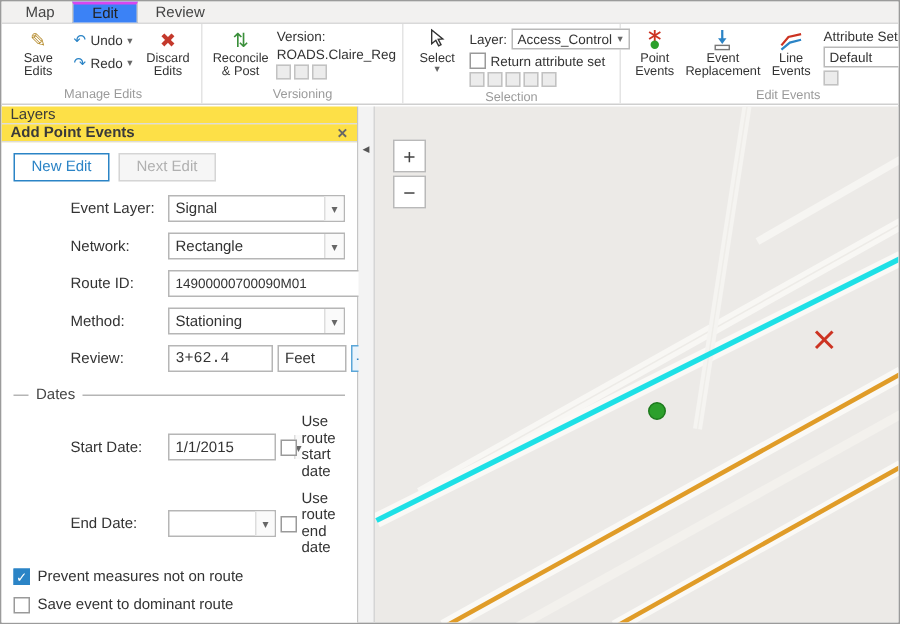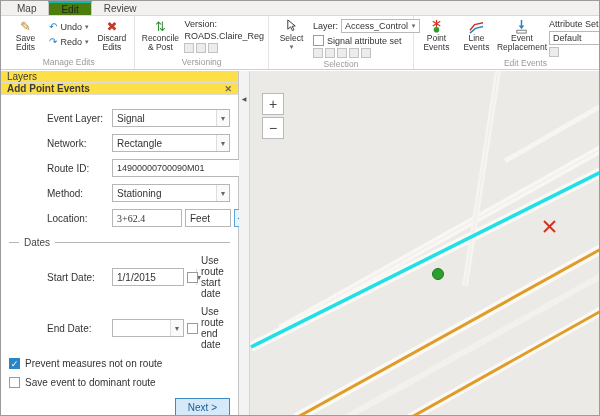--- a/index.html
+++ b/index.html
@@ -2,21 +2,21 @@
 <html><head>
 <meta charset="utf-8">
 <style>
   * { margin:0; padding:0; box-sizing:border-box; }
   body { font-family:"Liberation Sans", sans-serif; background:#ddd; }
   .app { position:relative; width:600px; height:416px; background:#fff; border:1px solid #9b9b9b; overflow:hidden; font-size:10px; color:#333; }
 
   
   .tabstrip { display:flex; height:15px; background:#f2f1f0; border-bottom:1px solid #d9d9d9; padding-left:4px; }
   .tab { padding:1px 12px 0; font-size:10px; color:#444; display:flex; align-items:center; cursor:default; }
-  .tab.active { background:#4d7c0f; border:1px solid #c9c9c9; border-bottom:none; border-top:2px solid #14b8a6; color:#222;padding-left:12px; }
+  .tab.active { background:#3b82f6; border:1px solid #c9c9c9; border-bottom:none; border-top:2px solid #d946ef; color:#222;padding-left:12px; }
 
   
   .ribbon { display:flex; height:54px; background:#fff; border-bottom:1px solid #cfcfcf; padding-left:2px; }
   .group { display:flex; flex-direction:column; border-right:1px solid #e4e4e4; padding:2px 4px 0; }
   .gcontent { flex:1; display:flex; gap:3px; align-items:flex-start; }
   .glabel { text-align:center; font-size:8.5px; color:#9a9a9a; padding:1px 2px 2px; }
   .bigbtn { display:flex; flex-direction:column; align-items:center; width:37px; font-size:8.5px; line-height:1.05; text-align:center; padding:1px 1px; color:#333; }
   .bigbtn .ic { font-size:13px; height:15px; line-height:15px; }
   .smallcol { display:flex; flex-direction:column; gap:2px; padding-top:2px; }
   .smallbtn { display:flex; align-items:center; gap:3px; font-size:9px; color:#333; padding:0 2px; height:13px; }
@@ -39,21 +39,21 @@
   .pane-body { flex:1; padding:7px 8px; background:#fff; }
 
   .btnrow { display:flex; gap:6px; margin-bottom:9px; }
   .btn-blue { border:1px solid #2b84c6; color:#2b84c6; background:#fff; font-size:10px; padding:3px 11px; }
   .btn-dis { border:1px solid #d5d5d5; color:#b0b0b0; background:#f6f6f6; font-size:10px; padding:3px 11px; }
 
   .frow { display:flex; align-items:center; margin-top:7px; gap:3px;padding-left:38px; }
   .flabel { width:62px; flex:none; font-size:10px; color:#333; }
   .dd { display:flex; align-items:center; height:18px; border:1px solid #b6b6b6; background:#fff; font-size:10px; color:#333; padding-left:4px; flex:1;gap:40px; }
   .dd .arrow { margin-left:auto; width:13px; align-self:stretch; display:flex; align-items:center; justify-content:center; font-size:8px; color:#666; border-left:1px solid #ddd; background:#fafafa; }
-  .txt { height:18px; border:1px solid #b6b6b6; font-size:10px; padding:0 4px; font-family:Liberation Serif, serif; color:#333; }
+  .txt { height:18px; border:1px solid #b6b6b6; font-size:10px; padding:0 4px; font-family:Liberation Mono, monospace; color:#333; }
   .icbtn { width:18px; height:18px; display:inline-flex; align-items:center; justify-content:center; flex:none; }
   .icbtn.active { border:1px solid #5aa6d8; background:#e9f3fb; }
 
   .sect { display:flex; align-items:center; gap:5px; margin:10px 0 0; color:#444; font-size:10px; }
   .sect::before { content:""; width:10px; height:1px; background:#b5b5b5; }
   .sect::after { content:""; flex:1; height:1px; background:#b5b5b5; }
 
   .cb { width:11px; height:11px; flex:none; border:1px solid #9a9a9a; background:#fff; display:inline-flex; align-items:center; justify-content:center; font-size:9px; color:#fff; }
   .cb.checked { background:#2b84c6; border-color:#2b84c6; }
   .cblabel { font-size:10px; color:#333; }
@@ -142,21 +142,21 @@
         <div class="rightcol" style="width:96px">
           <div class="ribline">
             <span>Layer:</span>
             <div class="dd-mini" style="flex:1">
               <span>Access_Control</span>
               <span class="arrow">▾</span>
             </div>
           </div>
           <div class="ribline">
             <span class="cb"></span>
-            <span>Signal attribute set</span>
+            <span>Return attribute set</span>
           </div>
           <div class="minirow">
             <span class="mi"></span>
             <span class="mi"></span>
             <span class="mi"></span>
             <span class="mi"></span>
             <span class="mi"></span>
           </div>
         </div>
       </div>
@@ -171,39 +171,39 @@
                 <g stroke="#cc3322" stroke-width="1.3">
                   <line x1="8" y1="1" x2="8" y2="9"></line>
                   <line x1="4" y1="2.5" x2="12" y2="7.5"></line>
                   <line x1="12" y1="2.5" x2="4" y2="7.5"></line>
                 </g>
                 <circle cx="8" cy="11.5" r="3" fill="#2ca02c"></circle>
               </svg>
           </span>
           <span>Point Events</span>
         </div>
-        <div class="bigbtn">
-          <span class="ic">
-            <svg width="15" height="15" viewBox="0 0 16 16">
-                <polyline points="1,12 6,6 15,4" fill="none" stroke="#cc3322" stroke-width="1.6"></polyline>
-                <polyline points="1,15 7,10 15,8" fill="none" stroke="#2b84c6" stroke-width="1.6"></polyline>
-              </svg>
-          </span>
-          <span>Line Events</span>
-        </div>
         <div class="bigbtn" style="width:48px">
           <span class="ic">
             <svg width="15" height="15" viewBox="0 0 16 16">
                 <line x1="8" y1="1" x2="8" y2="8" stroke="#2b84c6" stroke-width="1.6"></line>
                 <polygon points="5,7 11,7 8,11" fill="#2b84c6"></polygon>
                 <rect x="3" y="12" width="10" height="3" fill="none" stroke="#777"></rect>
               </svg>
           </span>
           <span>Event Replacement</span>
         </div>
+        <div class="bigbtn">
+          <span class="ic">
+            <svg width="15" height="15" viewBox="0 0 16 16">
+                <polyline points="1,12 6,6 15,4" fill="none" stroke="#cc3322" stroke-width="1.6"></polyline>
+                <polyline points="1,15 7,10 15,8" fill="none" stroke="#2b84c6" stroke-width="1.6"></polyline>
+              </svg>
+          </span>
+          <span>Line Events</span>
+        </div>
         <div class="rightcol" style="width:84px">
           <div class="ribline">Attribute Set:</div>
           <div class="dd-mini">
             <span>Default</span>
 
           </div>
           <div class="minirow">
             <span class="mi"></span>
 
           </div>
@@ -220,20 +220,24 @@
       <div class="pane-hd">
         <span>Layers</span>
       </div>
       <div class="pane-hd bold">
         <span>Add Point Events</span>
         <span class="x">✕</span>
       </div>
 
       <div class="pane-body">
 
+        <div class="btnrow">
+          <button class="btn-blue">New Edit</button>
+          <button class="btn-dis">Next Edit</button>
+        </div>
 
         <div class="frow">
           <span class="flabel">Event Layer:</span>
           <div class="dd">
             <span>Signal</span>
             <span class="arrow">▾</span>
           </div>
         </div>
 
         <div class="frow">
@@ -275,21 +279,21 @@
 
         <div class="frow">
           <span class="flabel">Method:</span>
           <div class="dd">
             <span>Stationing</span>
             <span class="arrow">▾</span>
           </div>
         </div>
 
         <div class="frow">
-          <span class="flabel">Location:</span>
+          <span class="flabel">Review:</span>
           <input class="txt" style="width: 70px;" value="3+62.4">
           <div class="dd" style="flex:none;width:46px">
             <span>Feet</span>
             <span class="arrow">▾</span>
           </div>
           <span class="icbtn active">
             <svg width="13" height="13" viewBox="0 0 14 14">
                 <line x1="7" y1="1" x2="7" y2="13" stroke="#2b84c6" stroke-width="1.2"></line>
                 <line x1="1" y1="7" x2="13" y2="7" stroke="#2b84c6" stroke-width="1.2"></line>
                 <circle cx="7" cy="7" r="2.4" fill="none" stroke="#2b84c6" stroke-width="1.2"></circle>

